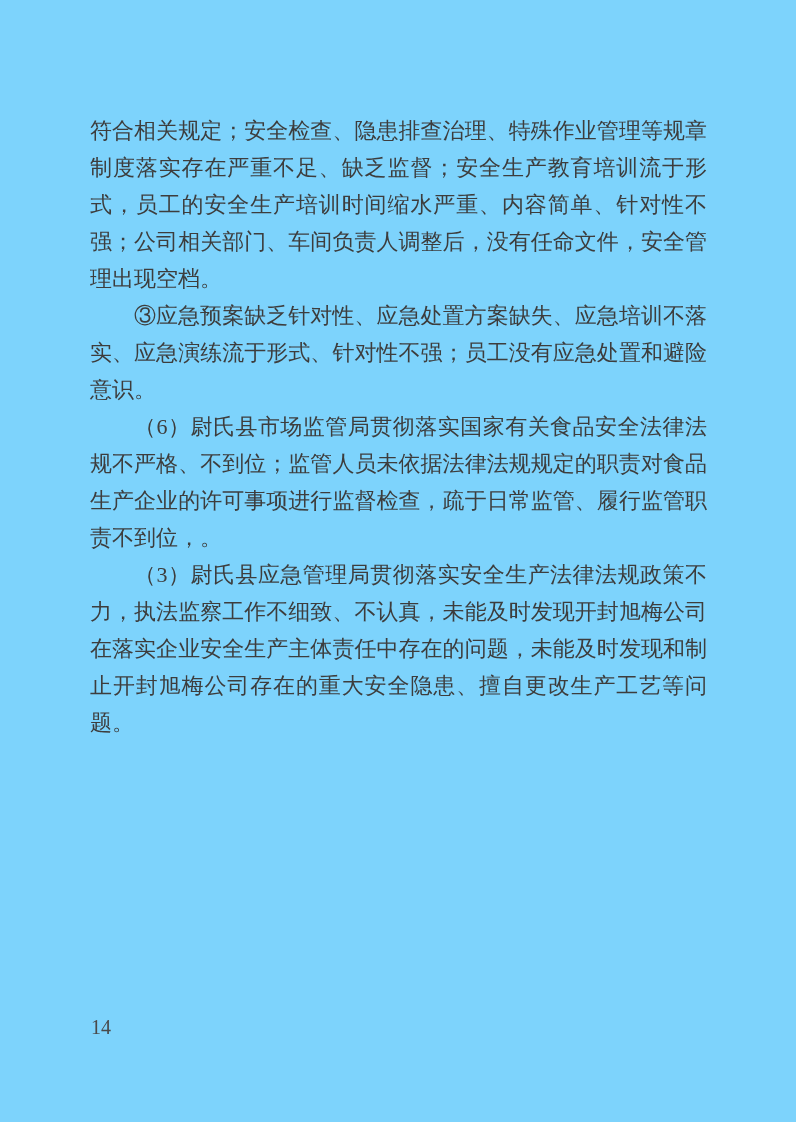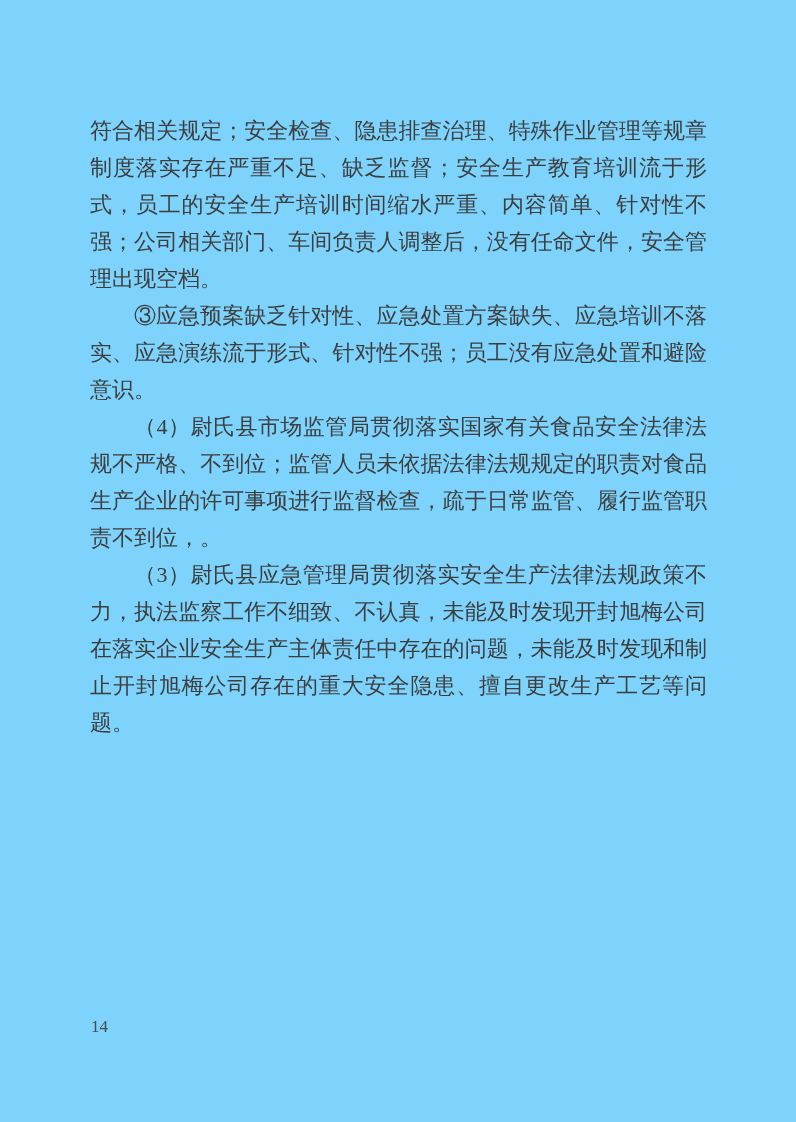--- a/index.html
+++ b/index.html
@@ -39,29 +39,29 @@
     text-justify: inter-character;
   }
   .textblock p.indent {
     text-indent: 2em;
     font-family: Liberation Serif, serif;
   }
   .page-number {
     position: absolute;
     left: 91px;
     top: 1017px;
-    font-size: 17px;
+    font-size: 20px;
     line-height: 20px;
     color: #4a4a4a;
   }
 </style>
 </head>
 <body>
 
 <div class="page">
   <div class="textblock">
     <p>符合相关规定；安全检查、隐患排查治理、特殊作业管理等规章制度落实存在严重不足、缺乏监督；安全生产教育培训流于形式，员工的安全生产培训时间缩水严重、内容简单、针对性不强；公司相关部门、车间负责人调整后，没有任命文件，安全管理出现空档。</p>
     <p class="indent">③应急预案缺乏针对性、应急处置方案缺失、应急培训不落实、应急演练流于形式、针对性不强；员工没有应急处置和避险意识。</p>
-    <p class="indent">（4）尉氏县市场监管局贯彻落实国家有关食品安全法律法规不严格、不到位；监管人员未依据法律法规规定的职责对食品生产企业的许可事项进行监督检查，疏于日常监管、履行监管职责不到位，。</p>
+    <p class="indent">（6）尉氏县市场监管局贯彻落实国家有关食品安全法律法规不严格、不到位；监管人员未依据法律法规规定的职责对食品生产企业的许可事项进行监督检查，疏于日常监管、履行监管职责不到位，。</p>
     <p class="indent">（3）尉氏县应急管理局贯彻落实安全生产法律法规政策不力，执法监察工作不细致、不认真，未能及时发现开封旭梅公司在落实企业安全生产主体责任中存在的问题，未能及时发现和制止开封旭梅公司存在的重大安全隐患、擅自更改生产工艺等问题。</p>
   </div>
   <div class="page-number">14</div>
 </div>
 
 </body></html>

